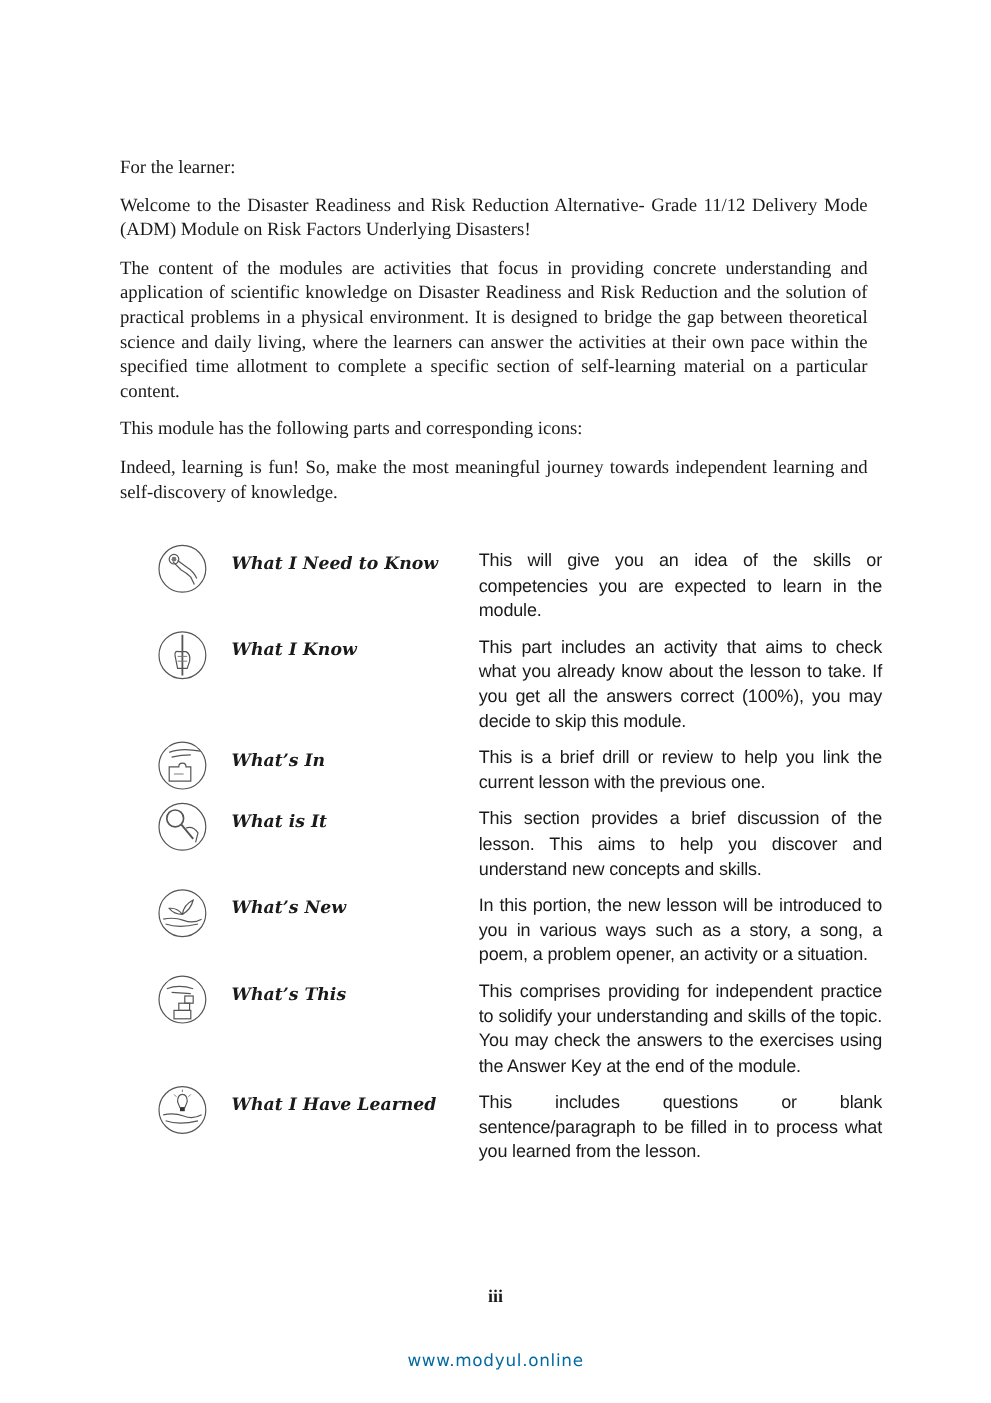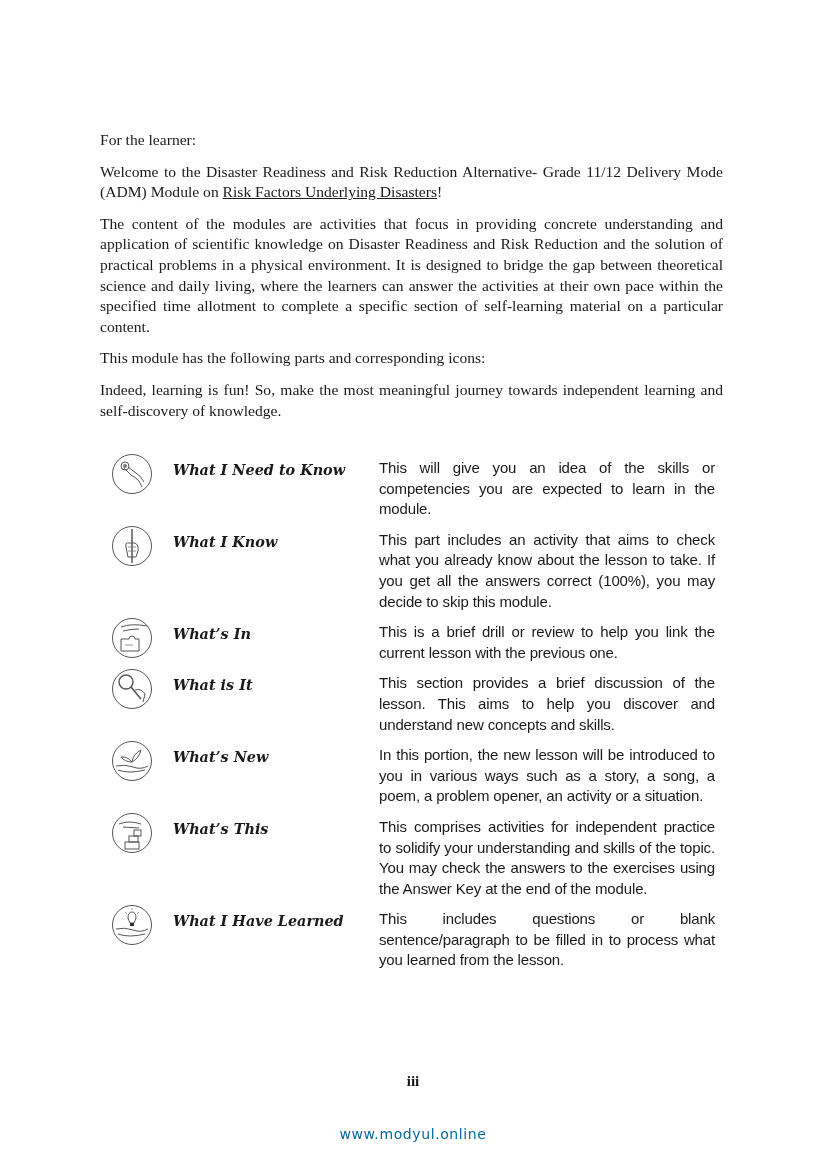--- a/index.html
+++ b/index.html
@@ -1,20 +1,20 @@
 <!DOCTYPE html>
 <html><head>
   <meta charset="utf-8">
   <style>
     html, body { margin: 0; padding: 0; background: #ffffff; }
     body { width: 826px; height: 1169px; position: relative; overflow: hidden; color: #1a1a1a; }
     .page { position: absolute; left: 100px; top: 130px; width: 627px; font-family: "Liberation Serif", serif; font-size: 15.6px; line-height: 20.6px; }
     .para { margin: 0 4px 11px 0; text-align: justify; }
-    .underline { text-decoration: underline; }
-    .parts { position: absolute; left: 96px; top: 458px; width: 627px; font-family: "Liberation Serif", serif; font-size: 15.6px; line-height: 20.6px; }
+    .underline { }
+    .parts { position: absolute; left: 116px; top: 458px; width: 627px; font-family: "Liberation Serif", serif; font-size: 15.6px; line-height: 20.6px; }
     .row { display: flex; align-items: flex-start; margin-bottom: 10px; }
     .icon { width: 42px; height: 42px; margin-left: 15px; margin-top: -5px; flex: 0 0 42px; }
     .icon svg { width: 42px; height: 42px; display: block; }
     .label { width: 206px; margin-left: 20px; font-family: "DejaVu Serif", serif; font-weight: bold; font-style: italic; font-size: 14.4px; padding-top: 2px; }
     .desc { width: 336px; margin-left: 0; text-align: justify; font-family: Liberation Sans, sans-serif; font-size: 15px; line-height: 20.6px; letter-spacing: -0.15px; }
     .pagenum { position: absolute; top: 1073px; left: 0; width: 826px; text-align: center; font-family: "Liberation Serif", serif; font-size: 15px; font-weight: bold; }
     .watermark { position: absolute; top: 1126px; left: 0; width: 826px; text-align: center; font-family: "DejaVu Sans", sans-serif; font-size: 14px; color: #0369a1; letter-spacing: 0.6px; }
   </style>
 </head>
 <body>
@@ -97,21 +97,21 @@
     <div class="icon">
       <svg viewBox="0 0 42 42">
           <circle cx="21" cy="21" r="19.5" fill="none" stroke="#555" stroke-width="1"></circle>
           <path d="M8 12 Q18 8 30 12 M12 15 L28 16" fill="none" stroke="#555" stroke-width="1"></path>
           <rect x="23" y="18" width="7" height="6" fill="none" stroke="#555" stroke-width="1"></rect>
           <rect x="18" y="24" width="9" height="6" fill="none" stroke="#555" stroke-width="1"></rect>
           <rect x="14" y="30" width="14" height="7" fill="none" stroke="#555" stroke-width="1"></rect>
         </svg>
     </div>
     <div class="label">What’s This</div>
-    <div class="desc">This comprises activities for independent practice to solidify your understanding and skills of the topic. You may check the answers to the exercises using the Answer Key at the end of the module.</div>
+    <div class="desc">This comprises providing for independent practice to solidify your understanding and skills of the topic. You may check the answers to the exercises using the Answer Key at the end of the module.</div>
   </div>
 
   <div class="row">
     <div class="icon">
       <svg viewBox="0 0 42 42">
           <circle cx="21" cy="21" r="19.5" fill="none" stroke="#555" stroke-width="1"></circle>
           <path d="M17 14 Q17 8 21 8 Q25 8 25 14 Q24 17 23 19 L19 19 Q18 17 17 14 Z" fill="none" stroke="#555" stroke-width="1"></path>
           <rect x="19" y="19" width="4" height="3" fill="#333"></rect>
           <path d="M14 8 L16 10 M28 8 L26 10 M21 4 L21 6" stroke="#777" stroke-width="0.8"></path>
           <path d="M5 25 Q14 23 22 26 Q30 29 37 25 M7 30 Q18 34 34 30" fill="none" stroke="#555" stroke-width="1"></path>

